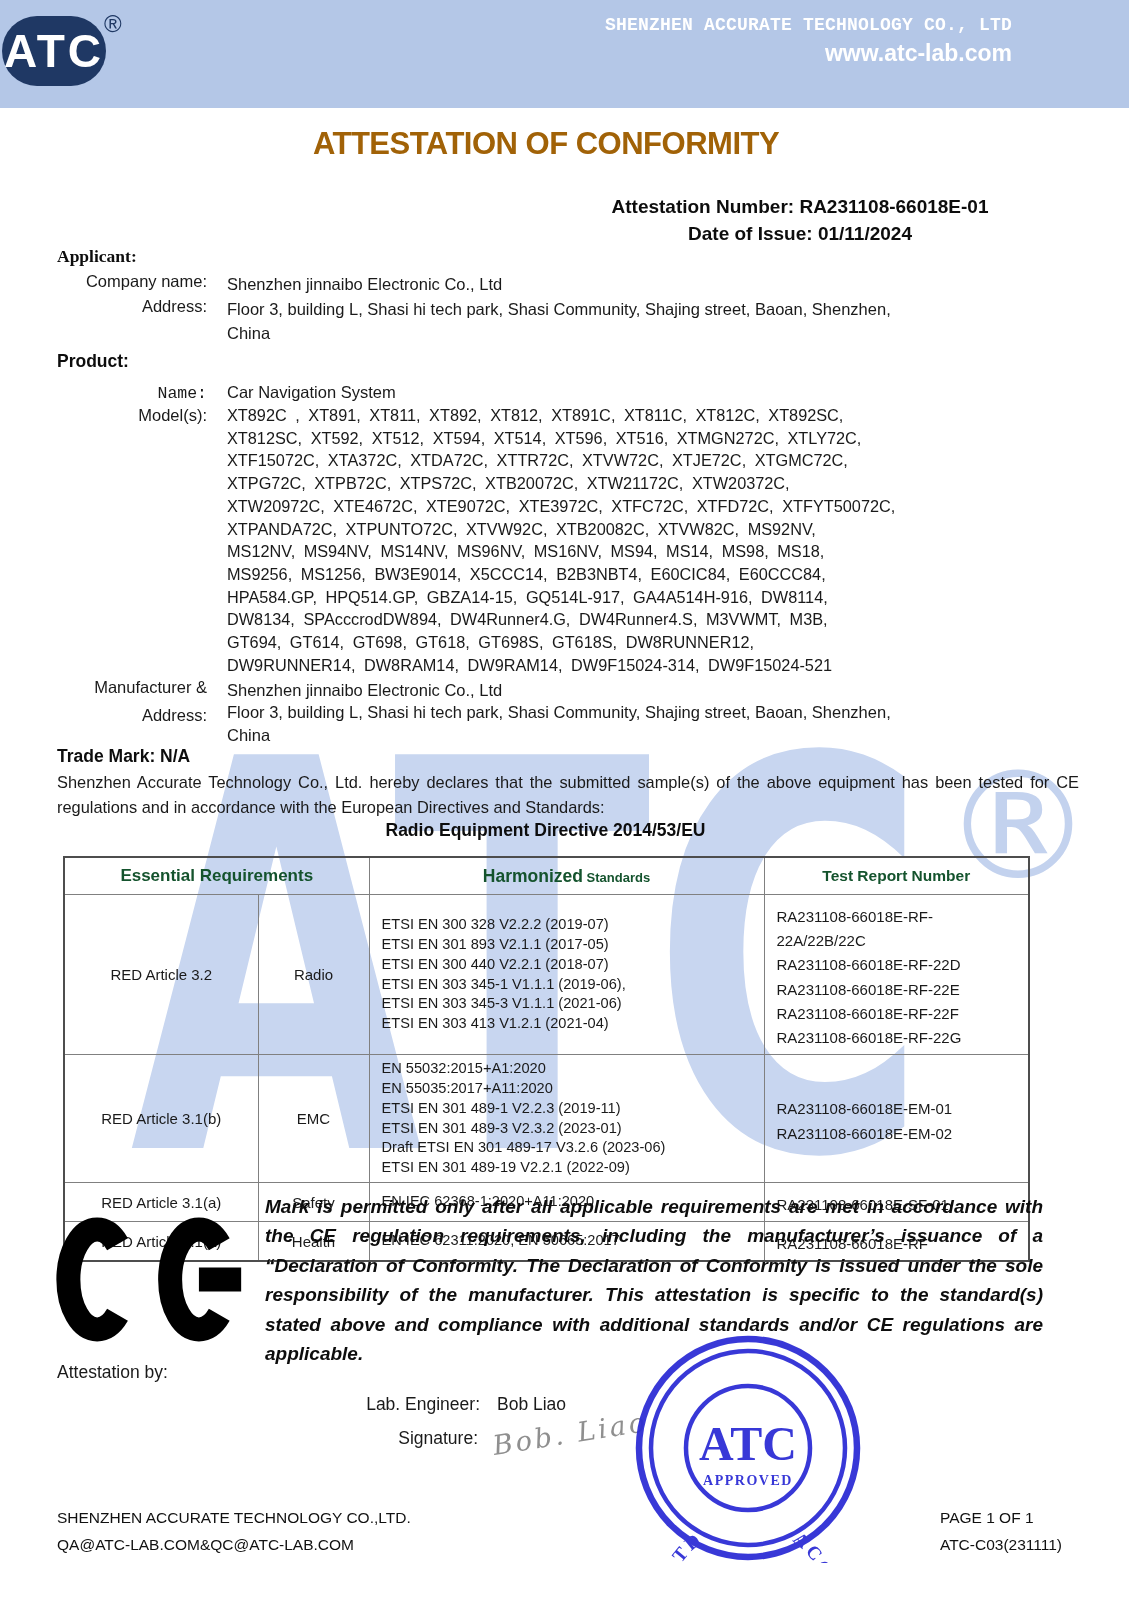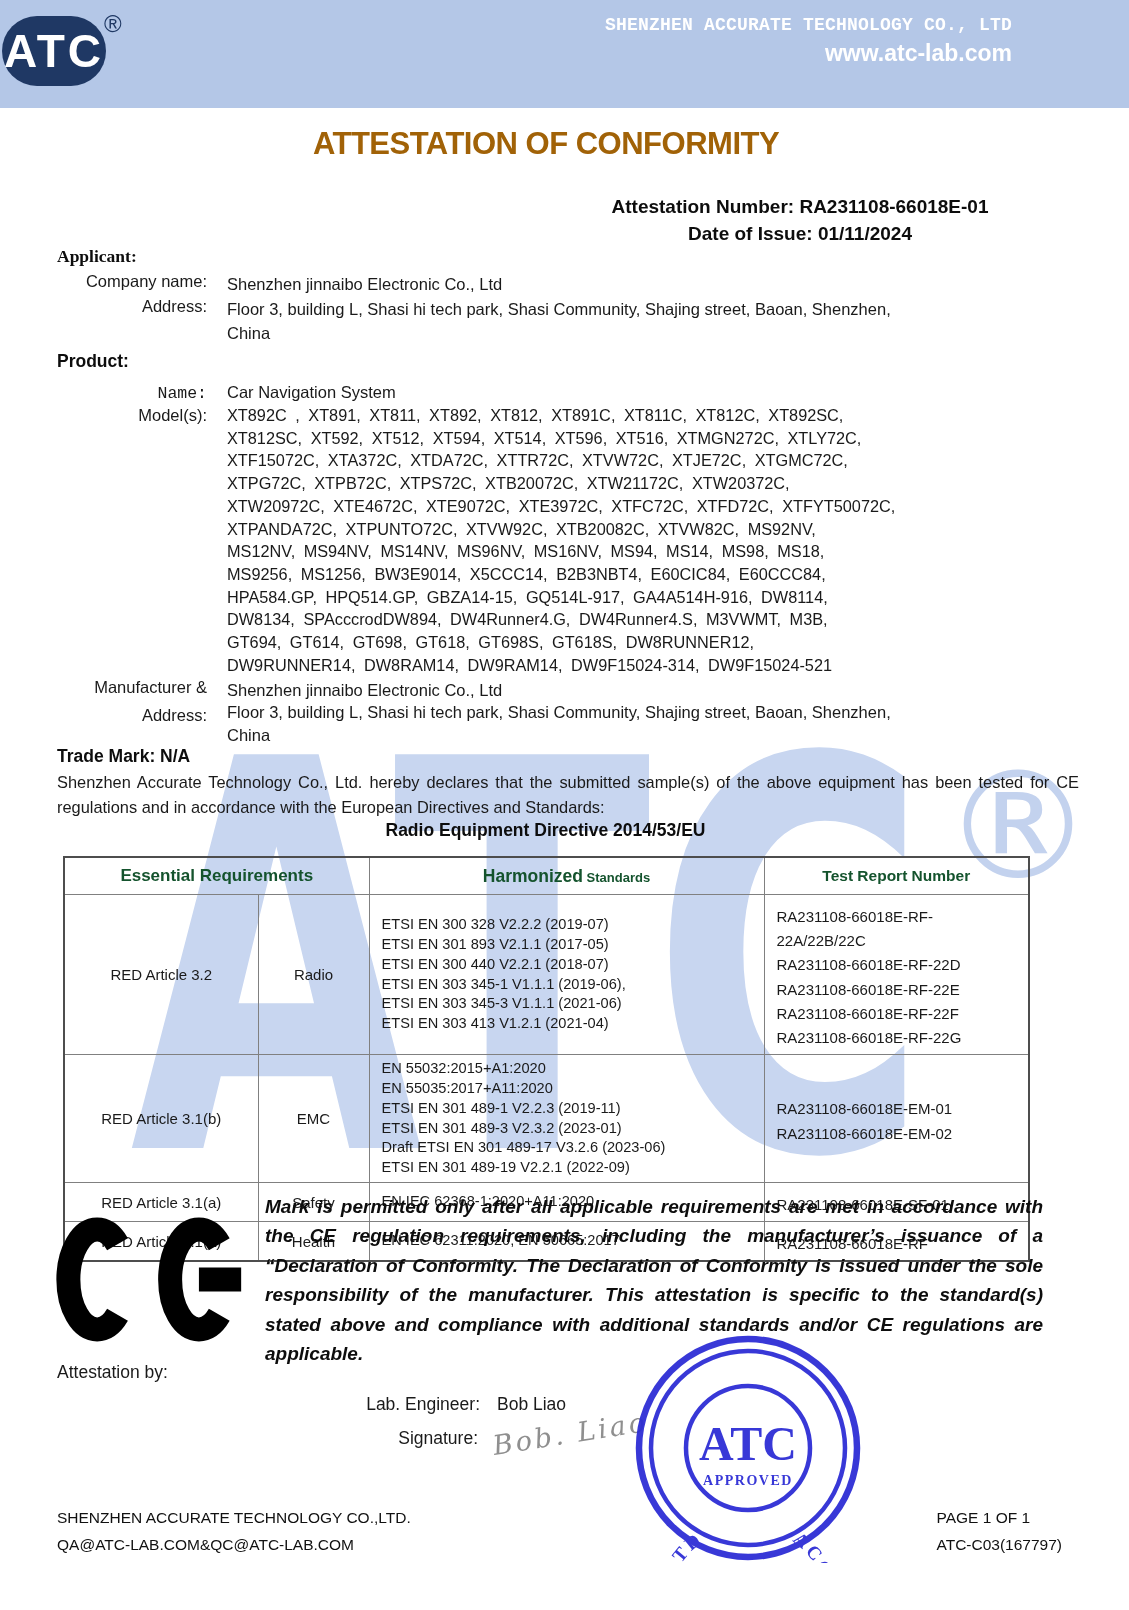--- a/index.html
+++ b/index.html
@@ -220,21 +220,21 @@
     <div class="sval" style="left:497px;top:1394px;">Bob Liao</div>
     <div class="slab" style="left:278px;top:1428px;">Signature:</div>
     <div class="script">Bob. Liao</div>
 
     <div class="footer f-left">
       <div>SHENZHEN ACCURATE TECHNOLOGY CO.,LTD.</div>
       <div>QA@ATC-LAB.COM&amp;QC@ATC-LAB.COM</div>
     </div>
     <div class="footer f-right">
       <div>PAGE 1 OF 1</div>
-      <div>ATC-C03(167797)</div>
+      <div>ATC-C03(231111)</div>
     </div>
   </div>
 
   <svg class="stampbox" width="230" height="230" viewBox="0 0 230 230" aria-hidden="true">
     <defs>
       <path id="ringPath" d="M 115,195 A 80,80 0 1 1 114.9,195"></path>
     </defs>
     <g stroke="#2a2ad4" fill="none">
       <circle cx="115" cy="115" r="109" stroke-width="6.5"></circle>
       <circle cx="115" cy="115" r="97" stroke-width="4.5"></circle>

